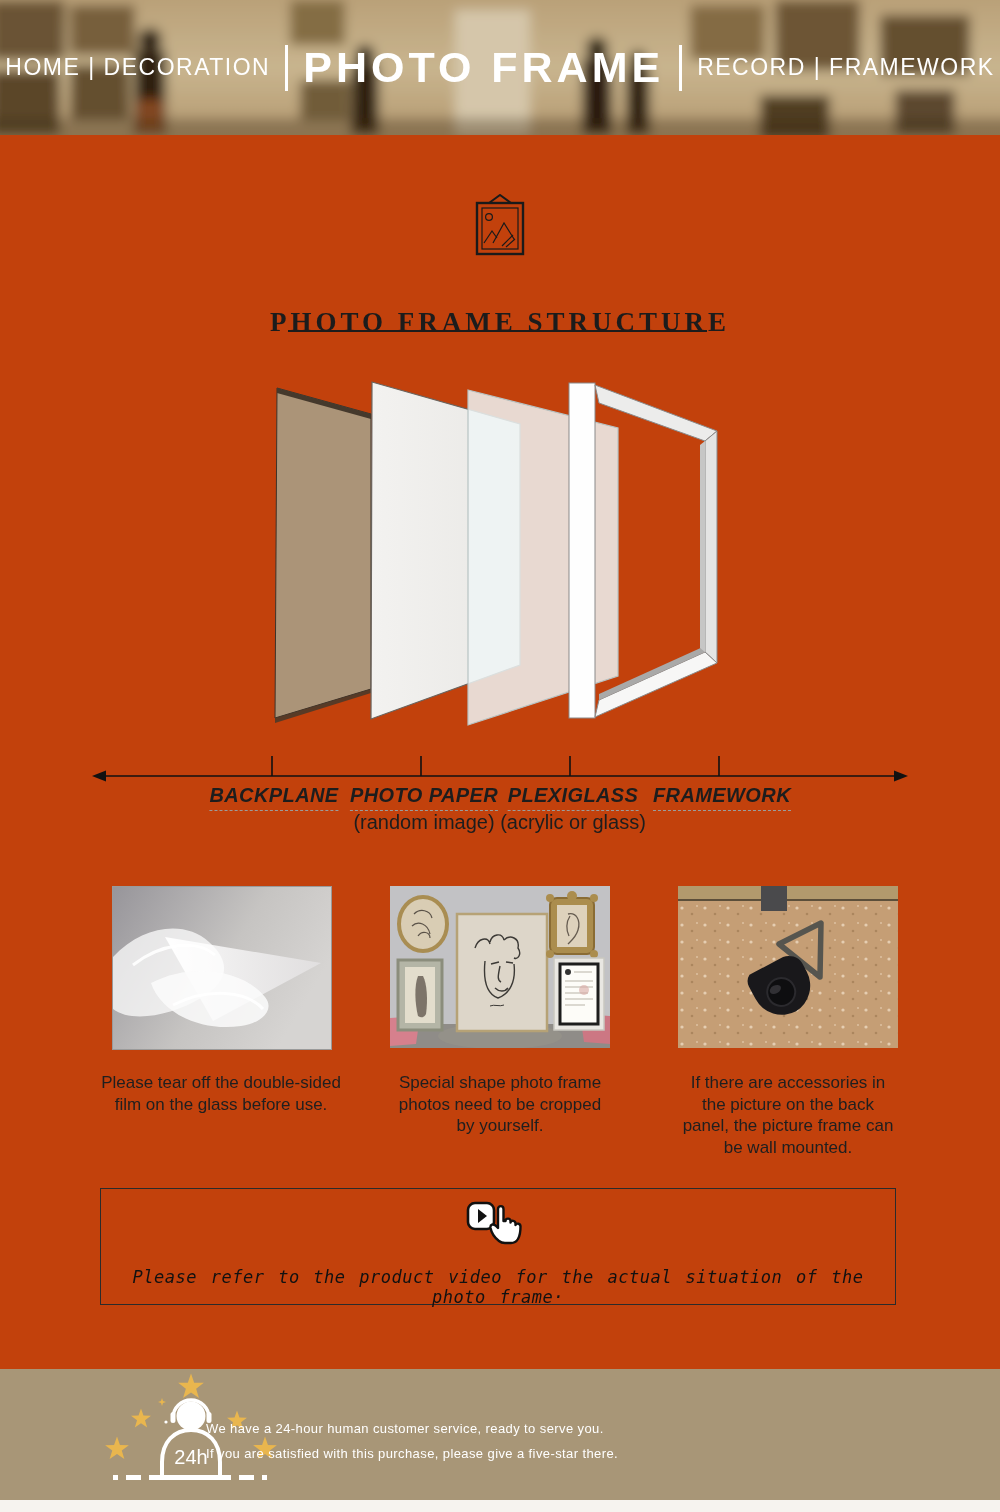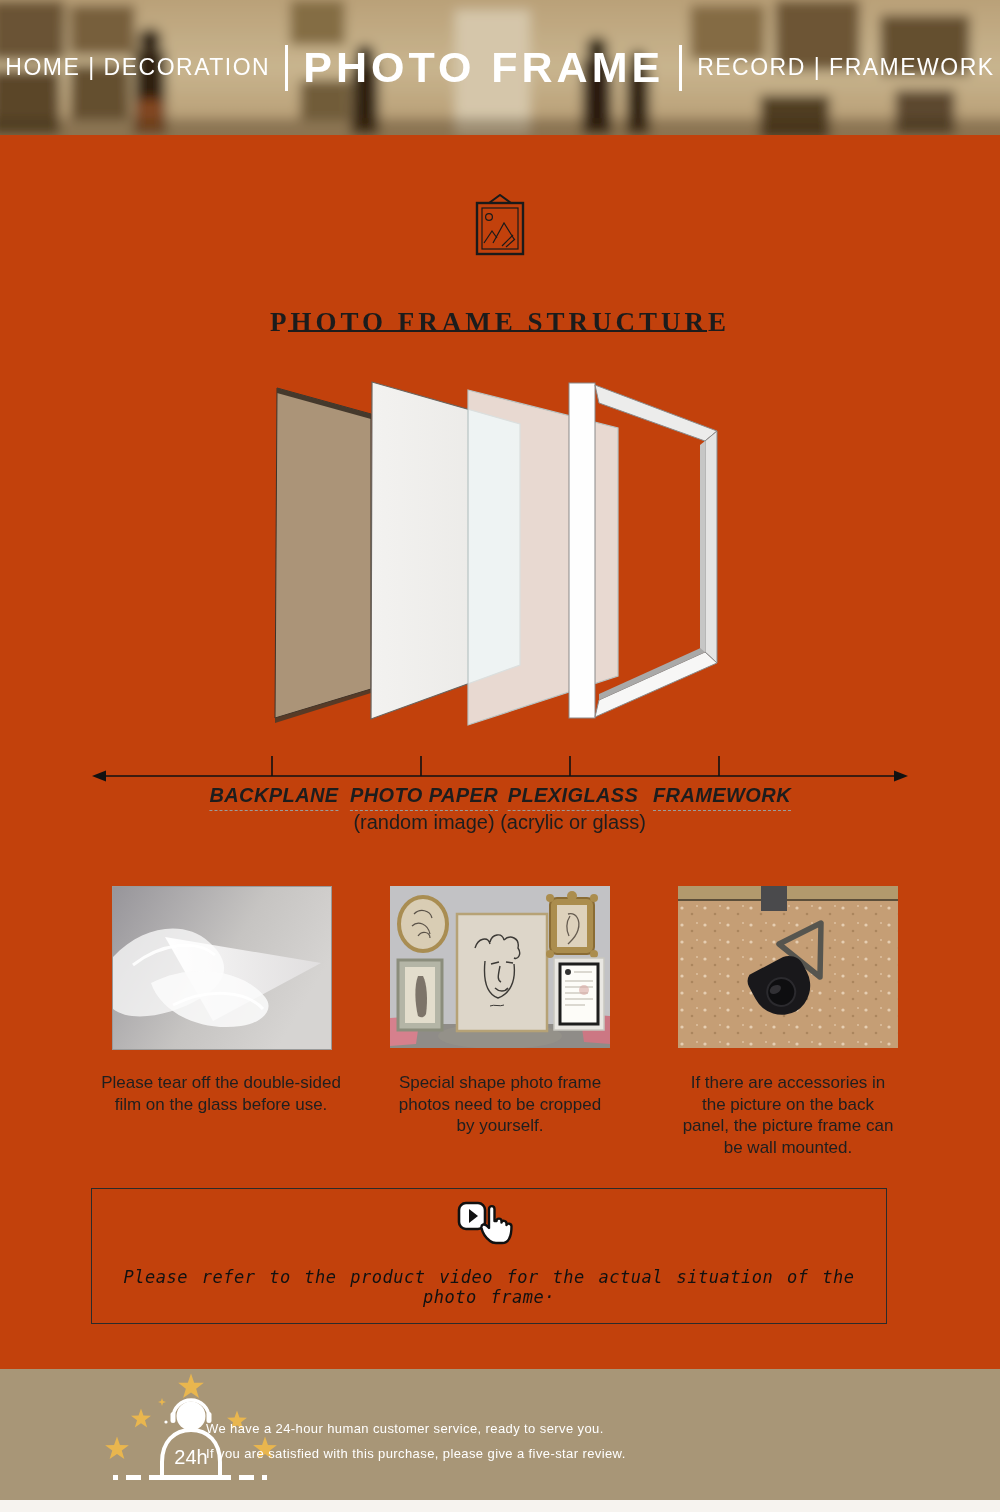--- a/index.html
+++ b/index.html
@@ -33,21 +33,21 @@
   .tip1{left:112px;border:1px solid #9a9a9a;}
   .tip2{left:390px;}
   .tip3{left:678px;}
   .caption{position:absolute;top:1072px;transform:translateX(-50%);text-align:center;
     font-size:17px;line-height:21.5px;color:#1f1f1f;}
   .cap1{left:221px;max-width:258px;}
   .cap2{left:500px;max-width:212px;}
   .cap3{left:788px;max-width:228px;}
 
   
-  .video-box{position:absolute;left:91px;top:1188px;width:796px;height:136px;
+  .video-box{position:absolute;left:100px;top:1188px;width:796px;height:117px;
     border:1.5px solid #2b2b2b;box-sizing:border-box;}
   .video-icon{position:absolute;left:50%;top:8px;transform:translateX(-50%);}
   .video-text{position:absolute;left:0;top:78px;width:100%;text-align:center;
     font-family:"DejaVu Sans Mono",monospace;font-style:italic;font-size:17px;
     letter-spacing:.5px;word-spacing:3px;color:#111;}
 
   
   .footer{position:absolute;left:0;top:1369px;width:1000px;height:131px;background:#a89677;}
   .footer-icon{position:absolute;left:100px;top:3px;}
   .footer-lines{position:absolute;left:206px;top:47px;font-size:13px;line-height:25px;
@@ -266,18 +266,18 @@
       <circle cx="91" cy="44" r="14.5" fill="#fff"></circle>
       <path d="M73,46 A18,18 0 0 1 109,46" fill="none" stroke="#fff" stroke-width="3.5"></path>
       <rect x="70.5" y="40" width="5" height="11" rx="2.5" fill="#fff"></rect>
       <rect x="106.5" y="40" width="5" height="11" rx="2.5" fill="#fff"></rect>
       <path d="M62,103 L62,90 C62,70 74,58 91,58 C108,58 120,70 120,90 L120,103" fill="none" stroke="#fff" stroke-width="4"></path>
       <text x="91" y="92" text-anchor="middle" font-size="20" fill="#fff" font-family="Liberation Sans, sans-serif">24h</text>
       <line x1="13" y1="105.5" x2="170" y2="105.5" stroke="#fff" stroke-width="5" stroke-dasharray="5 8 15 8 82 8 15 8 5"></line>
     </svg>
     <div class="footer-lines" style="left:206px;">
       <div>We have a 24-hour human customer service, ready to serve you.</div>
-      <div>If you are satisfied with this purchase, please give a five-star review.</div>
+      <div>If you are satisfied with this purchase, please give a five-star there.</div>
     </div>
   </div>
   <div class="bottom-strip"></div>
 
 </div>
 
 </body></html>

